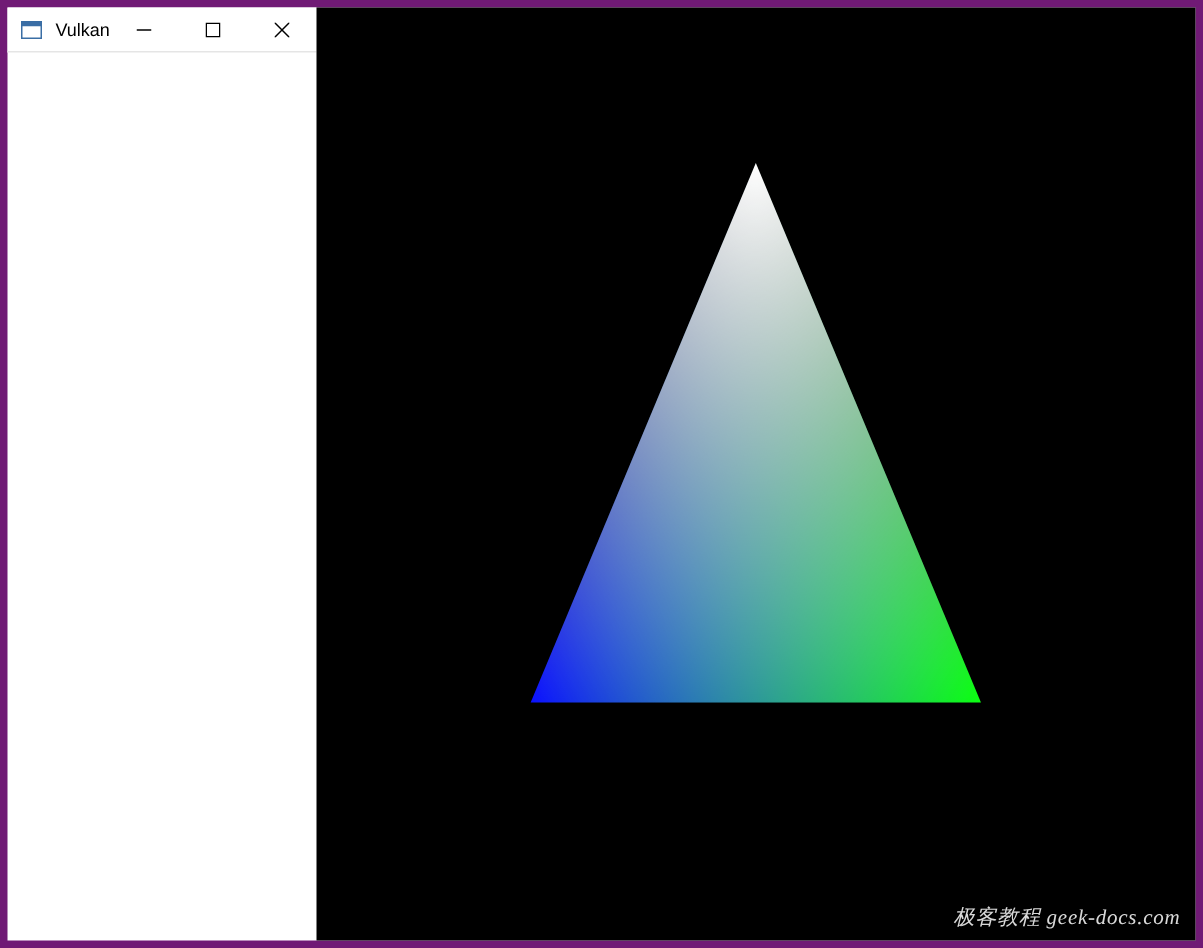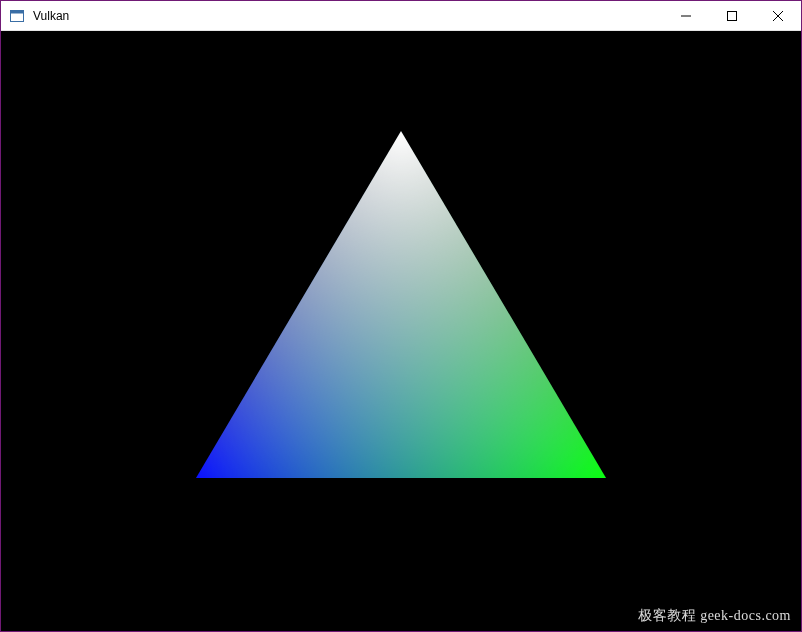--- a/index.html
+++ b/index.html
@@ -12,24 +12,23 @@
       height: 632px;
       background: #fff;
       font-family: "Segoe UI", Tahoma, sans-serif;
       font-size: 12px;
       position: relative;
       overflow: hidden;
     }
     .window {
       width: 802px;
       height: 632px;
-      border: 1px solid #701a75;
+      border: 5px solid #701a75;
       background: #fff;
       display: flex;
-      flex-direction: column;
     }
     .titlebar {
       height: 30px;
       background: #ffffff;
       display: flex;
       align-items: center;
       border-bottom: 1px solid #e5e5e5;
       flex-shrink: 0;
     }
     .titlebar-icon {
@@ -80,20 +79,21 @@
     }
     .watermark {
       position: absolute;
       right: 10px;
       bottom: 6px;
       color: rgba(255,255,255,0.85);
       font-size: 14px;
       font-family: "SimSun", "KaiTi", serif;
       letter-spacing: 0.5px;
       pointer-events: none;
+      font-style: italic;
     }
   </style>
 </head>
 <body>
 
 <div class="window">
   <div class="titlebar">
     <span class="titlebar-icon">
       <svg width="16" height="16" viewBox="0 0 16 16">
         <rect x="1.5" y="2.5" width="13" height="11" fill="none" stroke="#3a6ea5" stroke-width="1"></rect>

